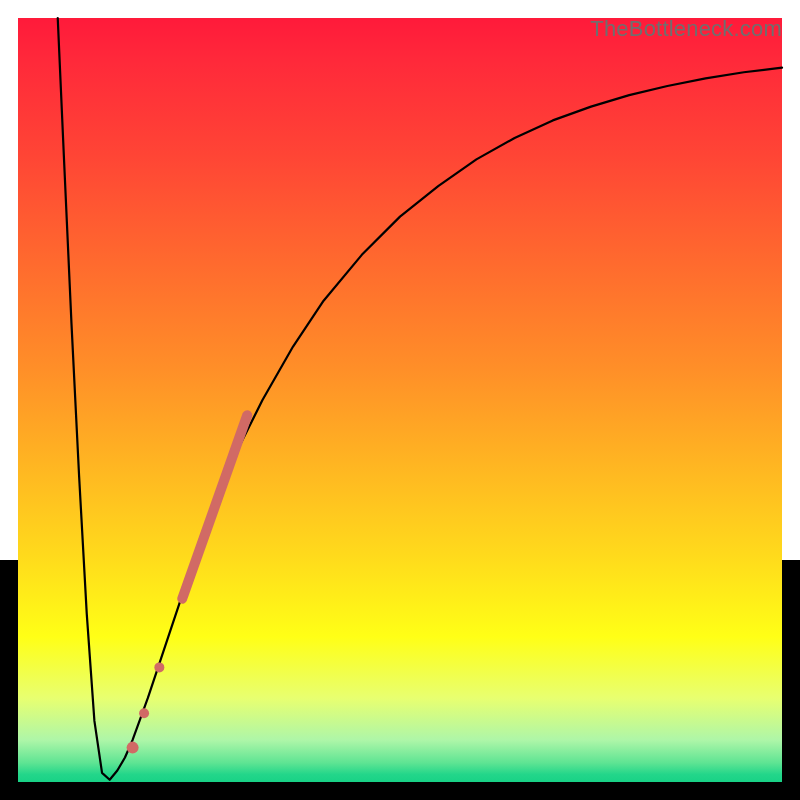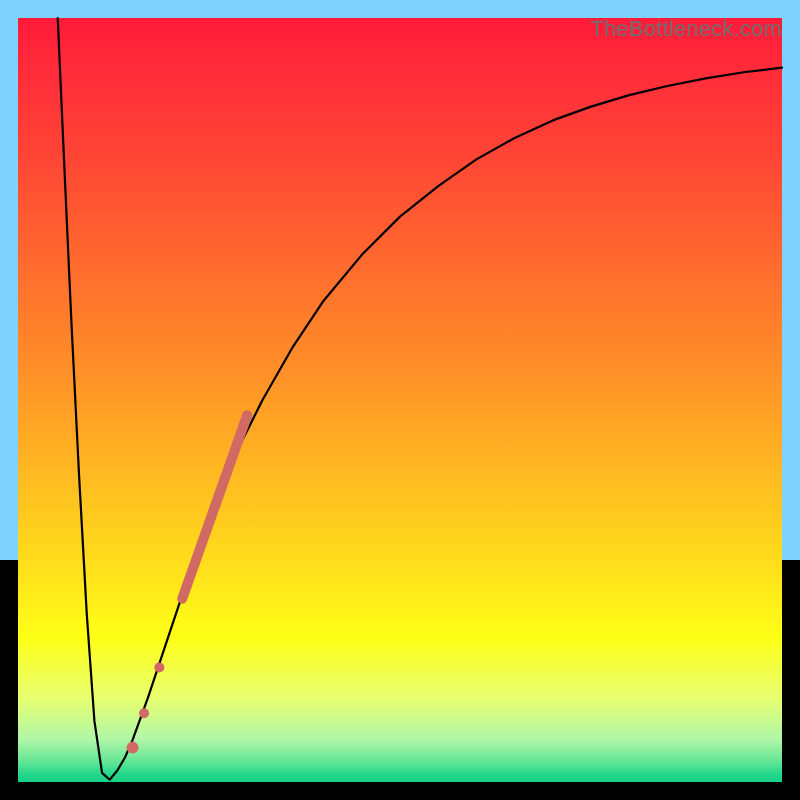--- a/index.html
+++ b/index.html
@@ -9,21 +9,21 @@
     height: 800px;
     overflow: hidden;
     background: #000;
     font-family: Arial, Helvetica, sans-serif;
   }
   .frame {
     position: absolute;
     top: 0; left: 0;
     width: 800px;
     height: 560px;
-    background: #7dd3fc;
+    background: #ffffff;
   }
   .plot {
     position: absolute;
     top: 18px;
     left: 18px;
     width: 764px;
     height: 764px;
     
     background: linear-gradient(to bottom,
       #ff1a3a 0%,

